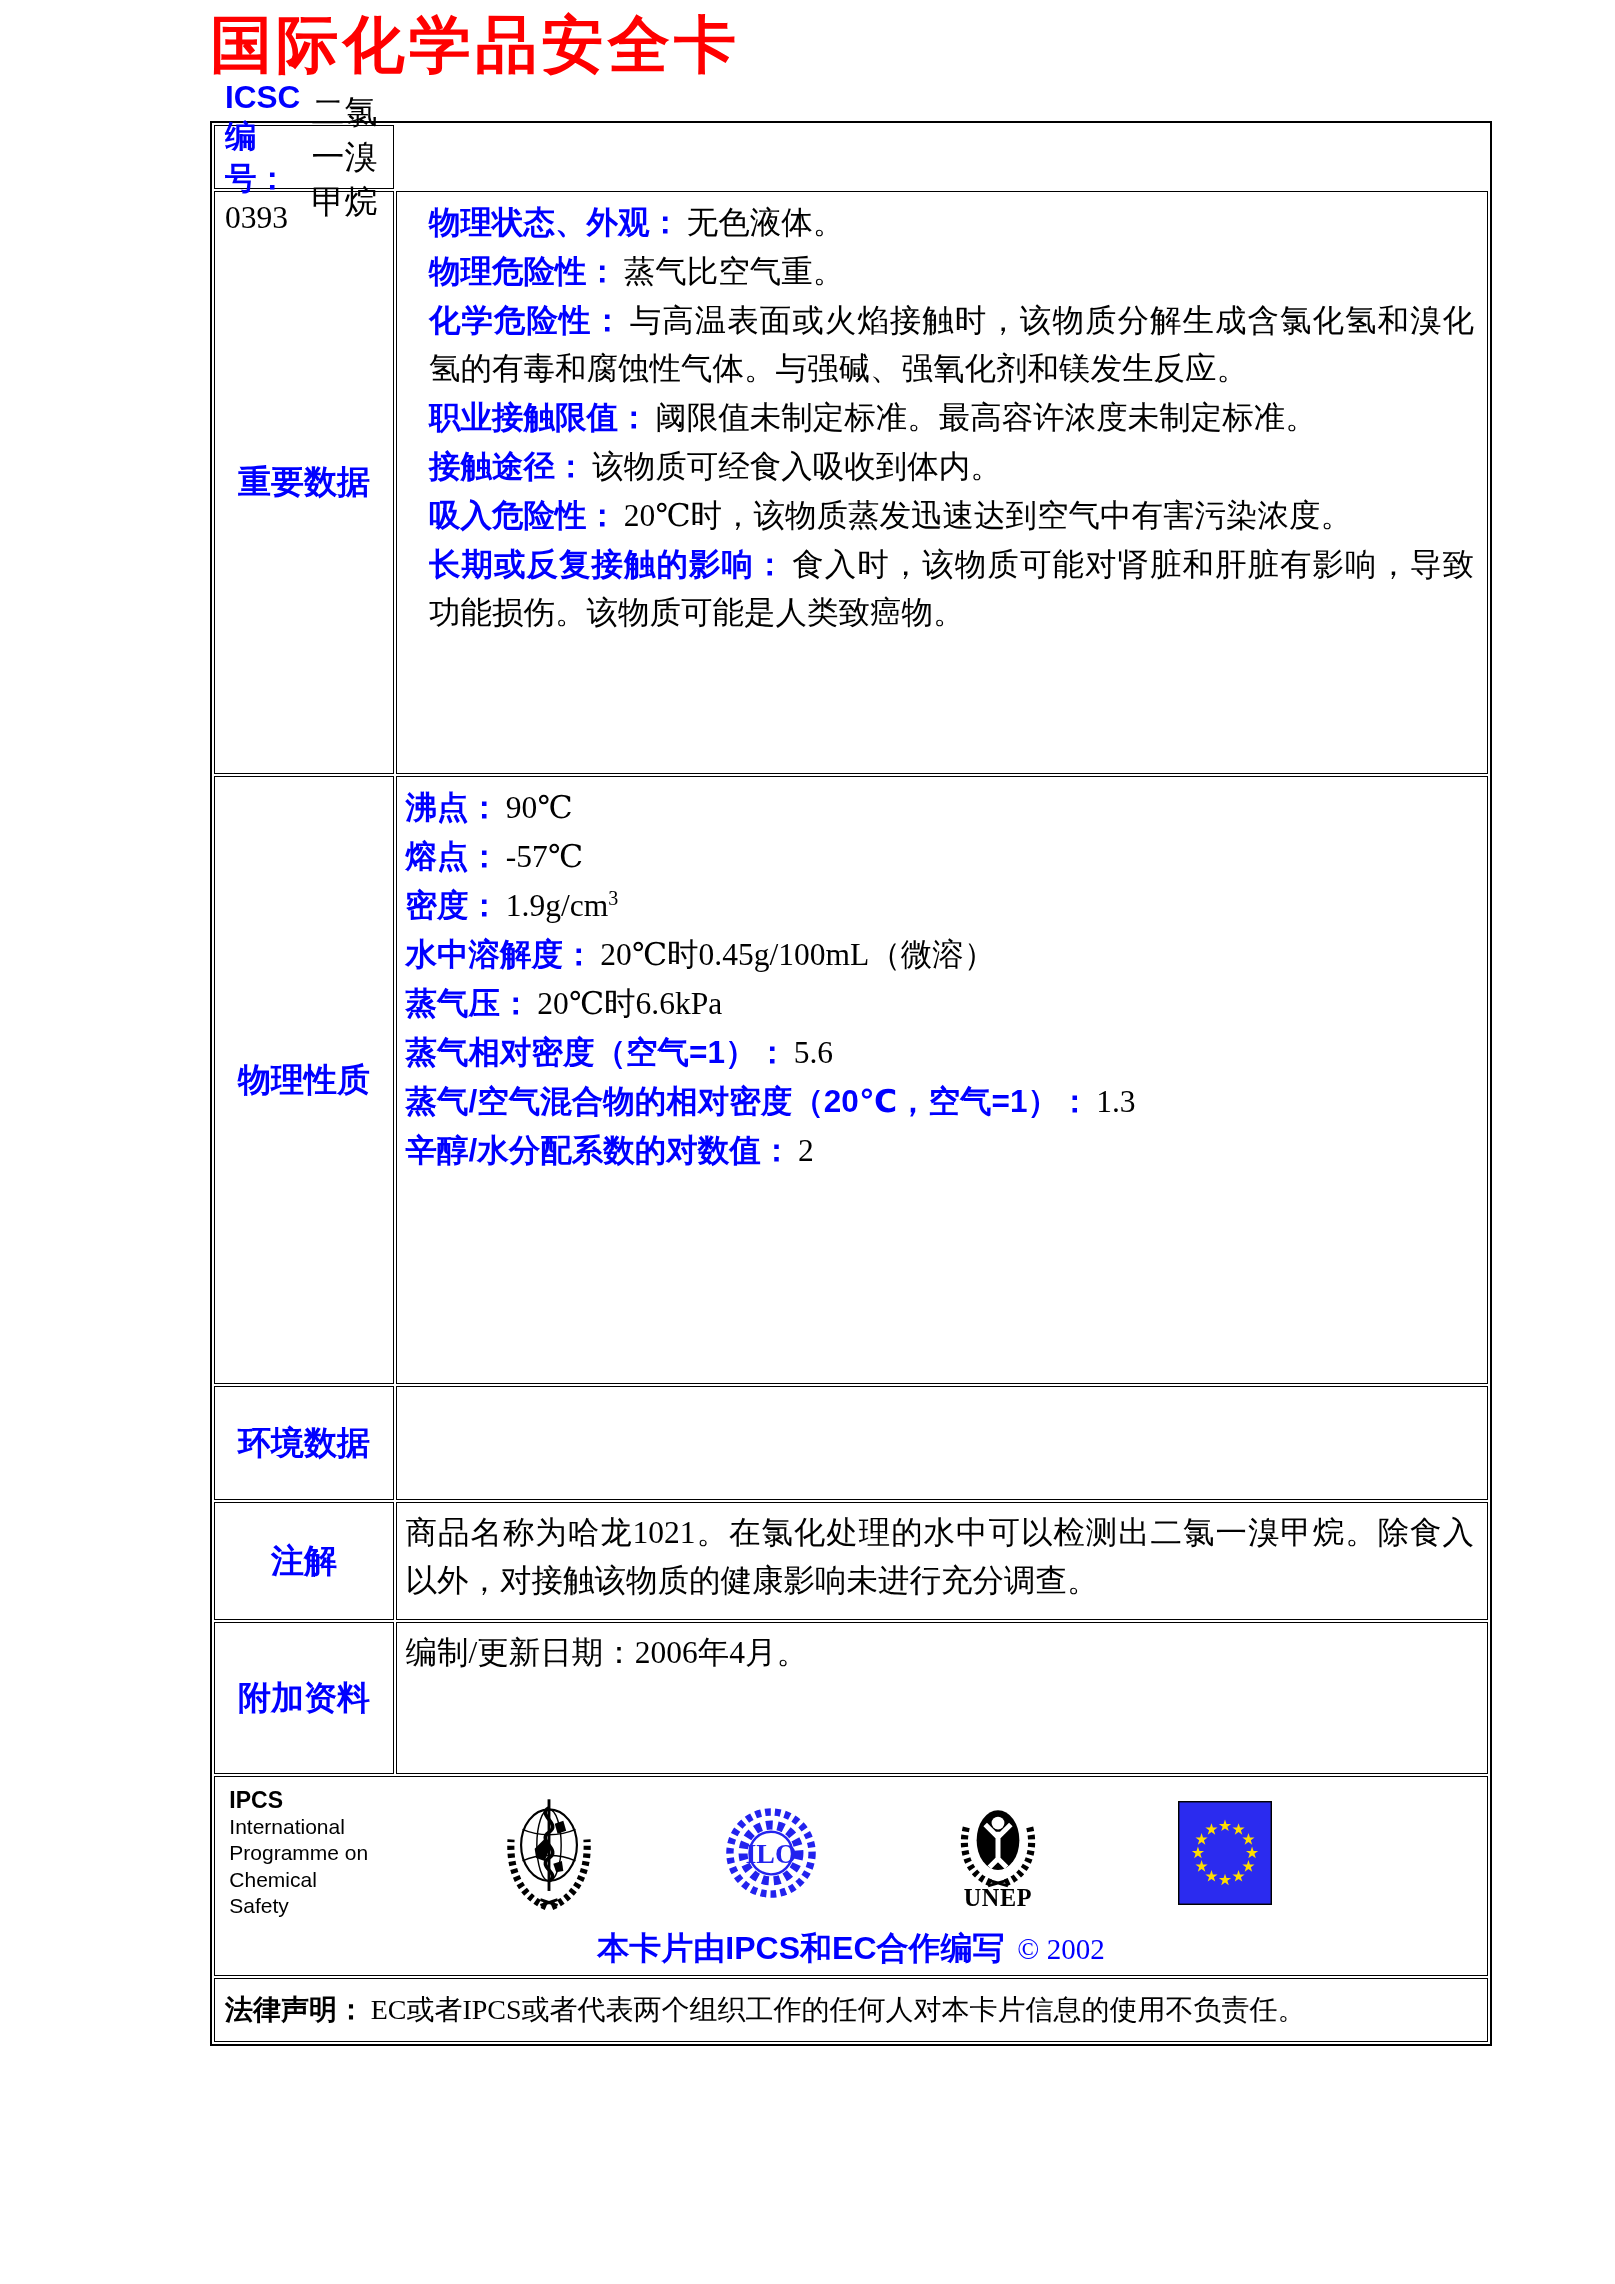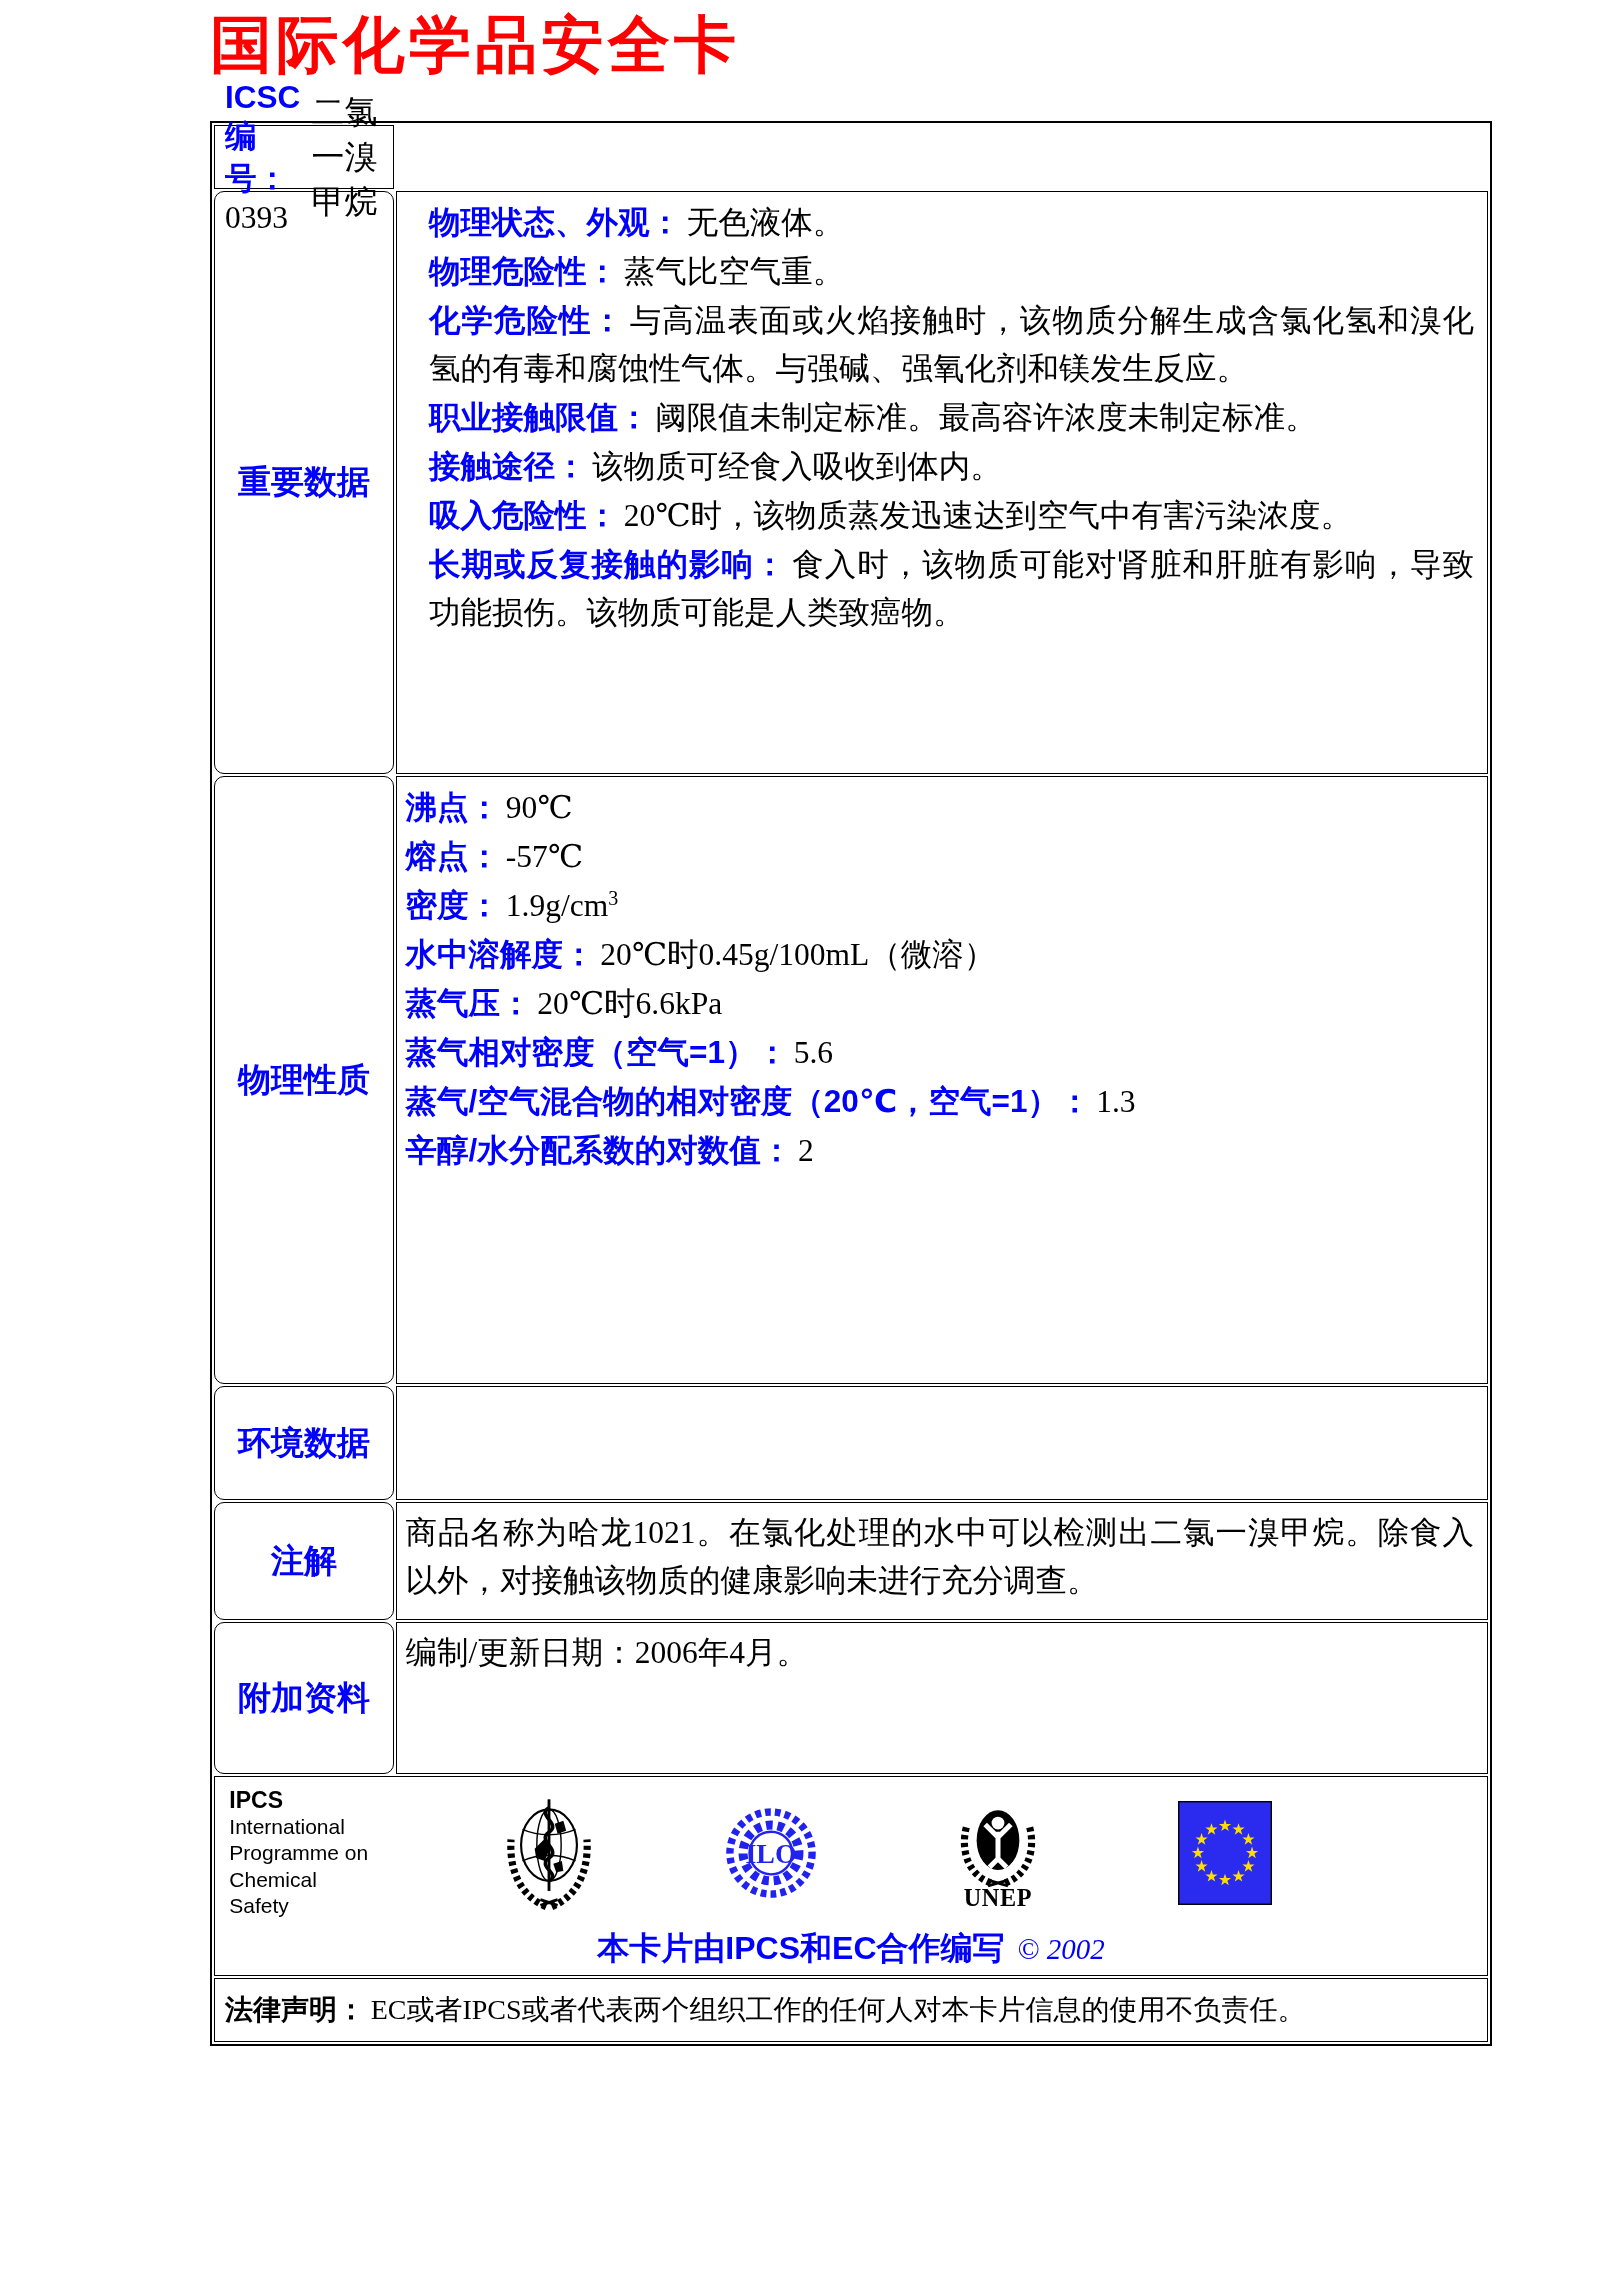--- a/index.html
+++ b/index.html
@@ -35,21 +35,20 @@
     border-spacing:2.1px;
     background:#fff;
   }
   td{border:1.4px solid #000;vertical-align:top;background:#fff;}
   .label-cell{
     width:180px;
     text-align:center;vertical-align:middle;
     font-family:"Liberation Sans","DejaVu Sans",sans-serif;
     font-weight:bold;font-size:33px;
     color:var(--label-blue);
-    border-radius:10px;
   }
   .content-cell{
     padding:5.7px 13px 5.7px 8.6px;
     font-size:31.5px;line-height:48px;
     text-align:justify;
   }
   .blue-label{
     font-family:"Liberation Sans","DejaVu Sans",sans-serif;
     font-weight:bold;
     color:var(--label-blue);
@@ -87,21 +86,21 @@
   }
   .ipcs-title{font-weight:bold;font-size:23px;}
   .caption{
     text-align:center;margin-top:7.2px;
     color:var(--label-blue);
   }
   .caption-main{
     font-family:"Liberation Sans","DejaVu Sans",sans-serif;
     font-weight:bold;font-size:32px;
   }
-  .caption-copy{font-size:29px;margin-left:10px;font-style:italic;}
+  .caption-copy{font-size:29px;margin-left:10px;}
   
   .legal-cell{
     padding:13px 10px;
     font-size:28px;line-height:36px;
   }
   .legal-label{
     font-family:"Liberation Sans","DejaVu Sans",sans-serif;
     font-weight:bold;color:#000;margin-right:5.7px;
   }
   

